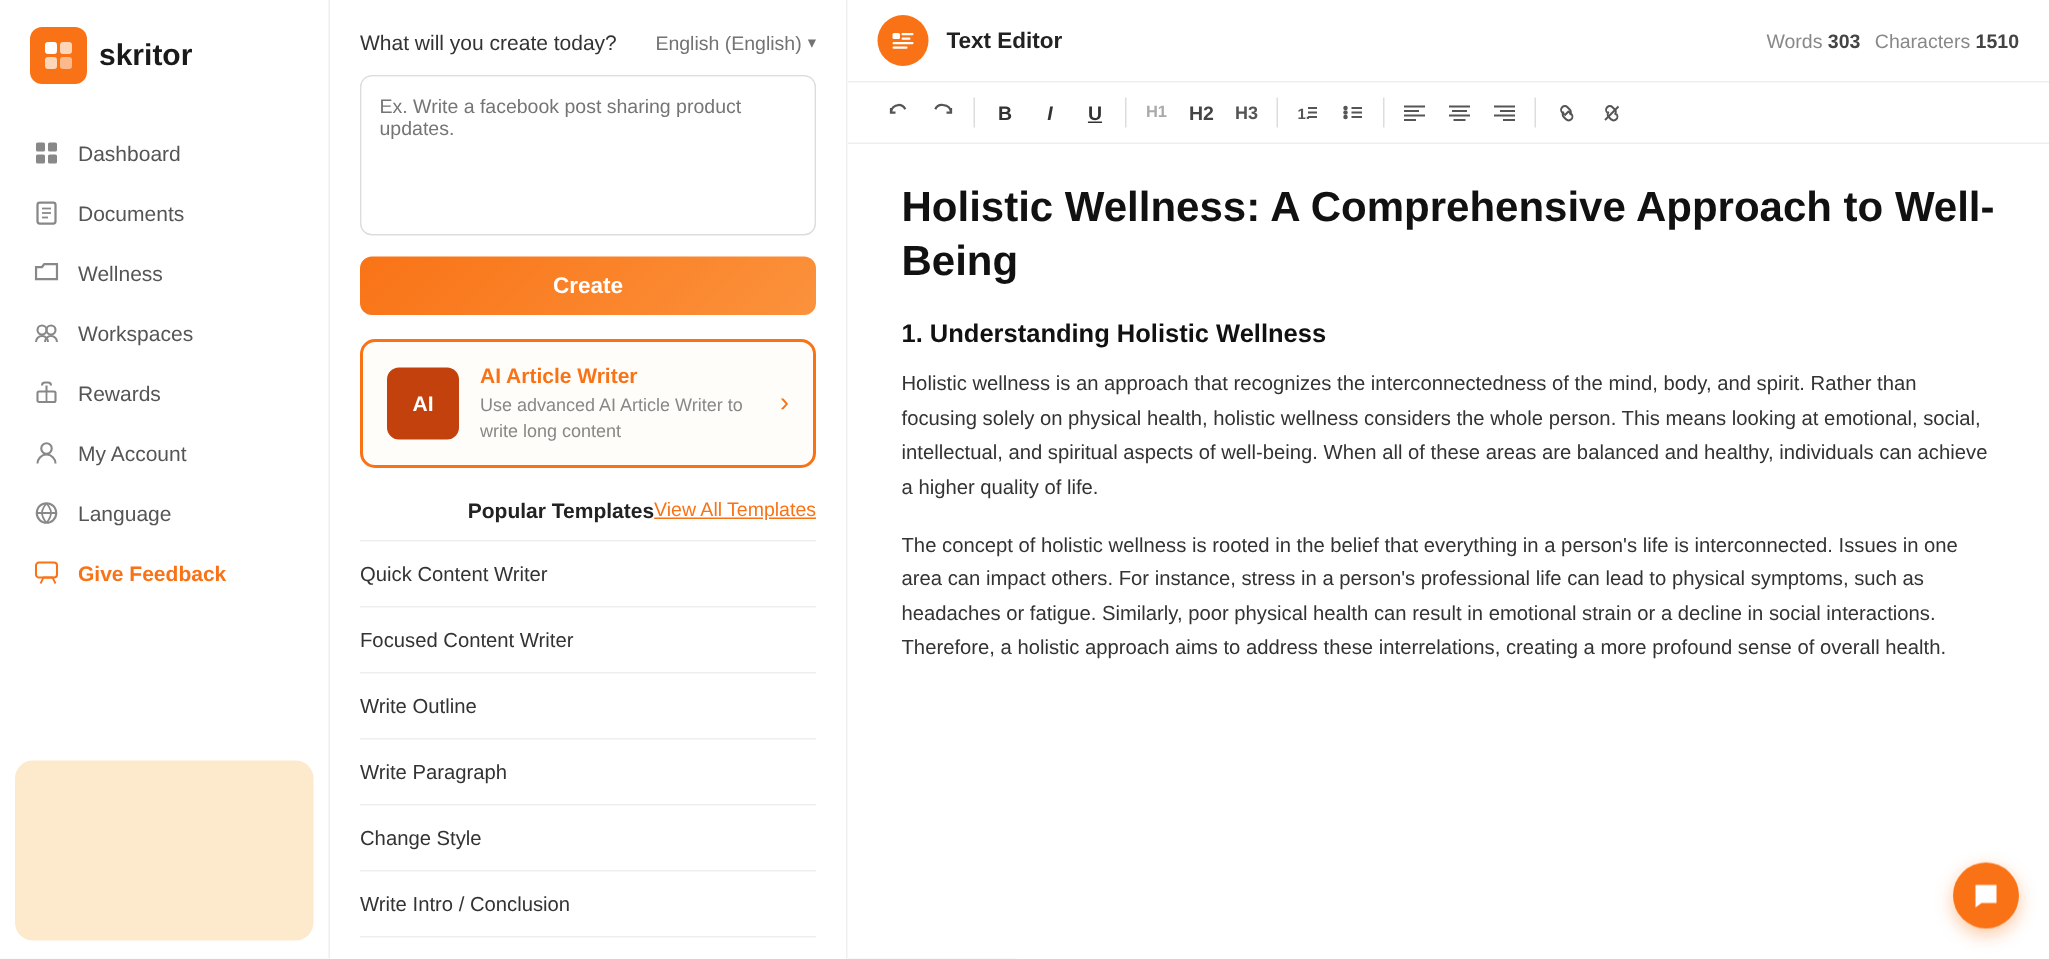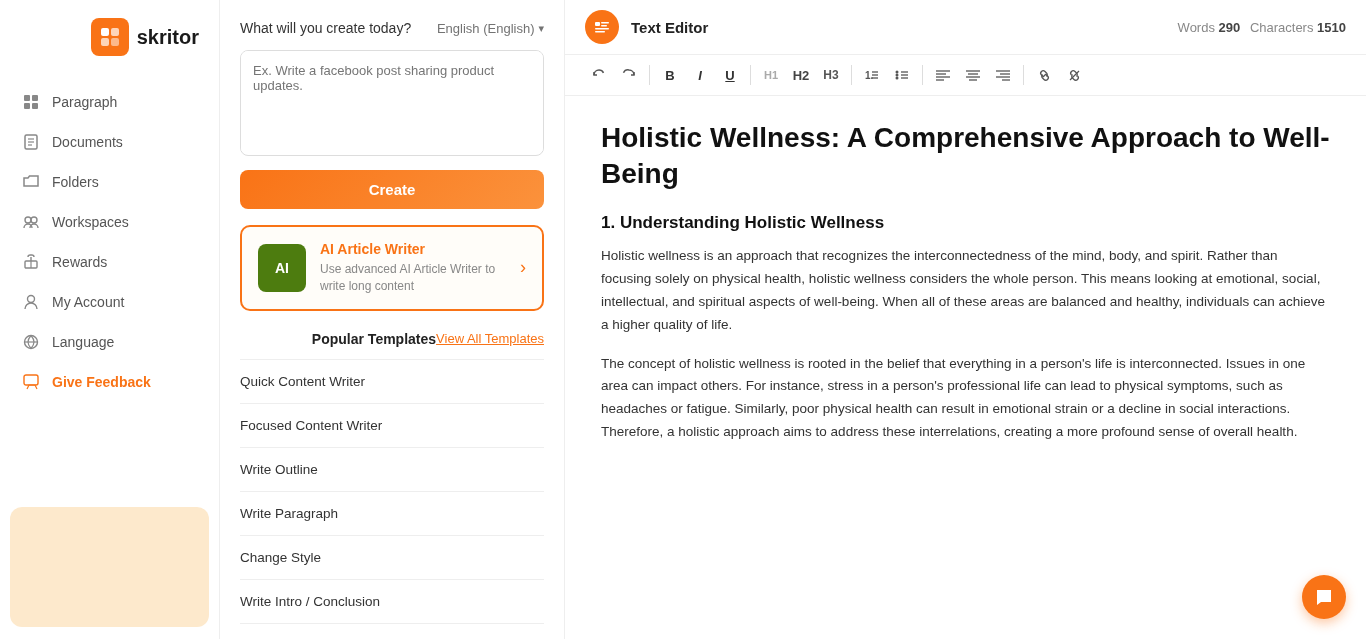--- a/index.html
+++ b/index.html
@@ -13,21 +13,20 @@
       display: flex;
       flex-direction: column;
       padding: 0;
       flex-shrink: 0;
     }
     .logo-area {
       padding: 18px 20px;
       display: flex;
       align-items: center;
       gap: 8px;
-      justify-content: flex-end;
     }
     .logo-icon {
       width: 38px;
       height: 38px;
       background: #f97316;
       border-radius: 8px;
       display: flex;
       align-items: center;
       justify-content: center;
       color: white;
@@ -148,21 +147,21 @@
       display: flex;
       align-items: center;
       gap: 14px;
       margin-bottom: 20px;
       cursor: pointer;
       background: #fffdf9;
     }
     .ai-icon-box {
       width: 48px;
       height: 48px;
-      background: #4d7c0f;
+      background: #c2410c;
       border-radius: 8px;
       display: flex;
       align-items: center;
       justify-content: center;
       flex-shrink: 0;
       color: white;
       font-weight: 900;
       font-size: 14px;
     }
     .ai-card-text { flex: 1; }
@@ -349,40 +348,40 @@
   <div class="nav-items">
     <div class="nav-item">
       <span class="nav-icon">
         <svg width="16" height="16" viewBox="0 0 16 16" fill="none">
           <rect x="1" y="1" width="6" height="6" rx="1" fill="#888"></rect>
           <rect x="9" y="1" width="6" height="6" rx="1" fill="#888"></rect>
           <rect x="1" y="9" width="6" height="6" rx="1" fill="#888"></rect>
           <rect x="9" y="9" width="6" height="6" rx="1" fill="#888"></rect>
         </svg>
       </span>
-      <span>Paragraph</span>
+      <span>Dashboard</span>
     </div>
     <div class="nav-item">
       <span class="nav-icon">
         <svg width="14" height="16" viewBox="0 0 14 16" fill="none">
           <rect x="1" y="1" width="12" height="14" rx="1.5" stroke="#888" stroke-width="1.5" fill="none"></rect>
           <line x1="4" y1="5" x2="10" y2="5" stroke="#888" stroke-width="1.2"></line>
           <line x1="4" y1="8" x2="10" y2="8" stroke="#888" stroke-width="1.2"></line>
           <line x1="4" y1="11" x2="8" y2="11" stroke="#888" stroke-width="1.2"></line>
         </svg>
       </span>
       <span>Documents</span>
     </div>
     <div class="nav-item">
       <span class="nav-icon">
         <svg width="16" height="14" viewBox="0 0 16 14" fill="none">
           <path d="M1 3h4l1.5-2H15v10H1V3z" stroke="#888" stroke-width="1.5" fill="none"></path>
         </svg>
       </span>
-      <span>Folders</span>
+      <span>Wellness</span>
     </div>
     <div class="nav-item">
       <span class="nav-icon">
         <svg width="16" height="14" viewBox="0 0 16 14" fill="none">
           <circle cx="5" cy="5" r="3" stroke="#888" stroke-width="1.4" fill="none"></circle>
           <circle cx="11" cy="5" r="3" stroke="#888" stroke-width="1.4" fill="none"></circle>
           <path d="M1 13c0-2.2 1.8-4 4-4s4 1.8 4 4" stroke="#888" stroke-width="1.4" fill="none"></path>
           <path d="M7 13c0-2.2 1.8-4 4-4s4 1.8 4 4" stroke="#888" stroke-width="1.4" fill="none"></path>
         </svg>
       </span>
@@ -485,21 +484,21 @@
             <rect x="7" y="3" width="8" height="1.5" rx="0.75" fill="white"></rect>
             <rect x="7" y="6" width="6" height="1.5" rx="0.75" fill="white"></rect>
             <rect x="1" y="9" width="14" height="1.5" rx="0.75" fill="white"></rect>
             <rect x="1" y="12" width="10" height="1.5" rx="0.75" fill="white"></rect>
           </svg>
         </div>
         <span class="editor-title">Text Editor</span>
       </div>
       <div class="editor-stats">
         <span>Words</span>
-        <strong>290</strong>
+        <strong>303</strong>
         <span>Characters</span>
         <strong>1510</strong>
       </div>
     </div>
 
     <div class="toolbar">
       <button class="toolbar-btn" title="Undo">
         <svg width="14" height="14" viewBox="0 0 14 14" fill="none">
             <path d="M2 7c0-2.8 2.2-5 5-5a5 5 0 014.5 2.8" stroke="#555" stroke-width="1.5" fill="none"></path>
             <polyline points="2,4 2,7 5,7" fill="none" stroke="#555" stroke-width="1.5"></polyline>

